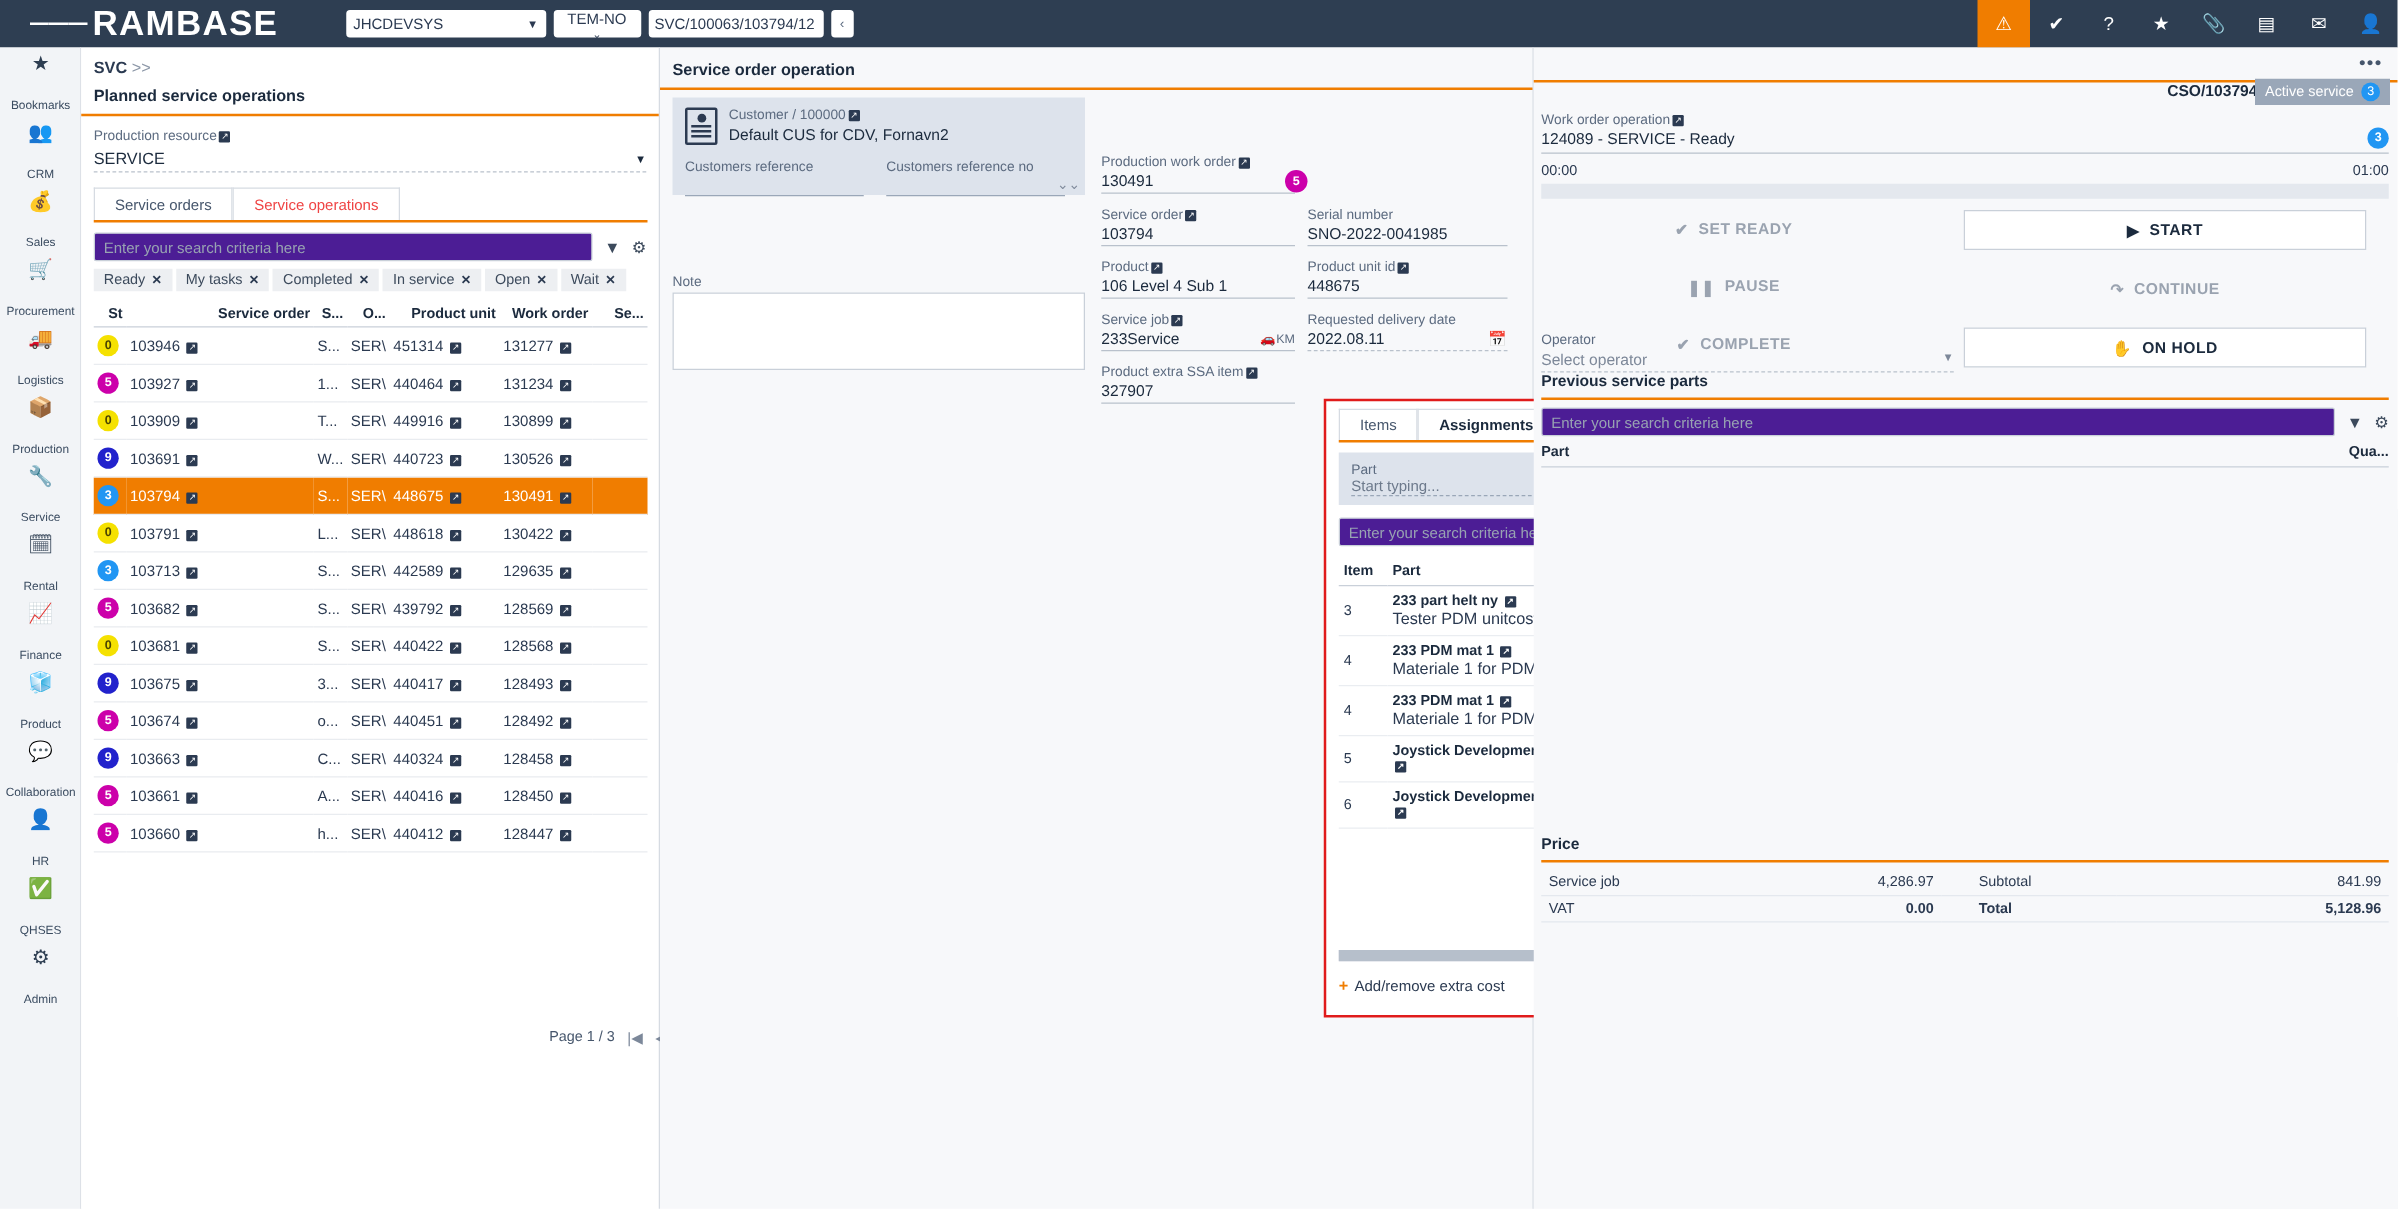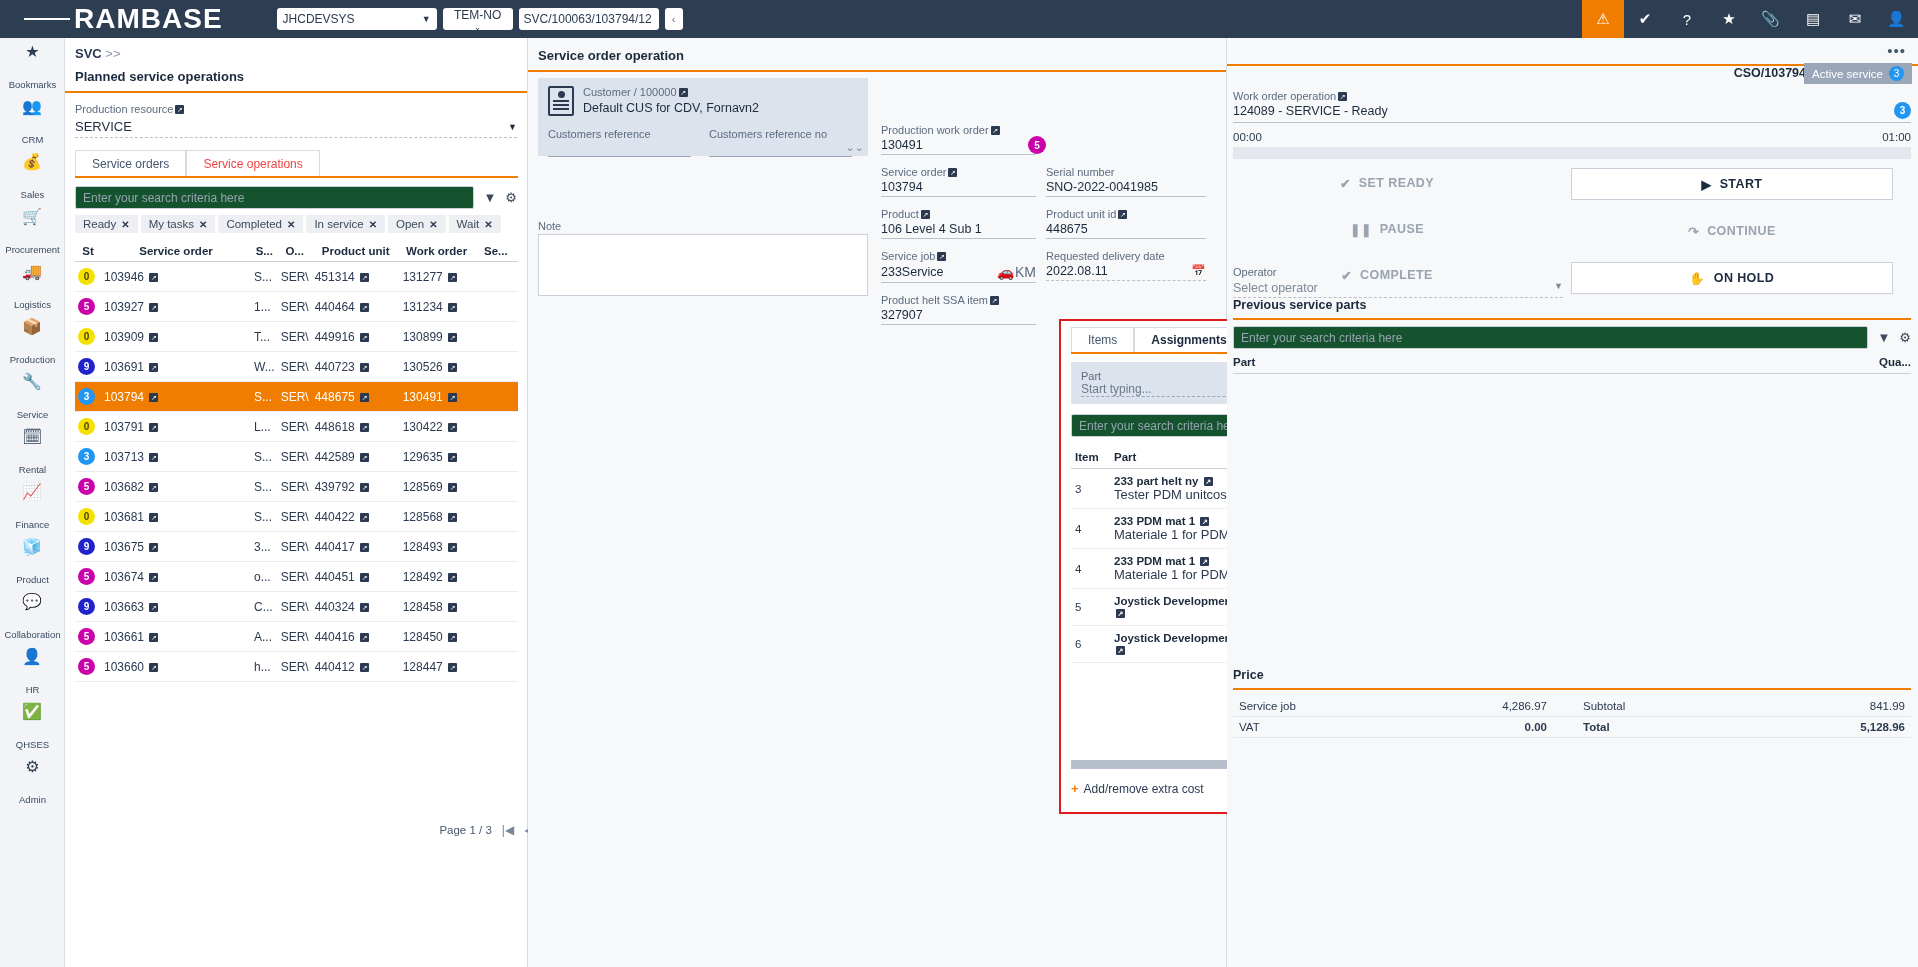--- a/index.html
+++ b/index.html
@@ -39,27 +39,27 @@
   .fieldlbl{ font-size:11px; color:#5c6b80; padding:10px 10px 1px 10px;}
   .extlink{ display:inline-block; width:9px;height:9px;background:#2b3a51;color:#fff;font-size:7px;line-height:9px;
             text-align:center; border-radius:1px; vertical-align:1px; margin-left:2px;}
   .selbox{ margin:0 10px; height:22px; border-bottom:1px dashed #b9c1cc; display:flex; align-items:center; justify-content:space-between;
            font-size:13px; color:#1b2a3d;}
   .tabsrow{ margin:12px 0 0 10px; display:flex; border-bottom:2px solid #f07d00; width:443px;}
   .tab{ padding:6px 16px 5px 16px; font-size:12px; color:#46566c; border:1px solid #d6dbe2; border-bottom:none; background:#fff; cursor:pointer;}
   .tab.active{ font-weight:normal; color:#ef4444; }
   .searchrow{ margin:8px 10px 0 10px; display:flex; align-items:center;}
   .searchinp{ flex:1; height:23px; border:1px solid #c9d0d9; border-radius:2px; padding:0 7px; font-size:12px; color:#98a3b2;
-              display:flex; align-items:center; background:#14532d;}
+              display:flex; align-items:center; background:#4c1d95;}
   .micon{ margin-left:9px; font-size:13px; color:#3c4a5c; cursor:pointer;}
   .chips{ margin:6px 10px 0 10px; display:flex; flex-wrap:wrap; gap:3px;}
   .chip{ background:#edeff2; padding:3px 8px; font-size:11.5px; color:#3c4a5c; display:flex; align-items:center; gap:5px; cursor:pointer;}
   .chip .x{ font-size:10px; font-weight:bold; color:#2b3a51;}
   table.ltab{ width:443px; margin:8px 10px 0 10px; border-collapse:collapse; }
-  table.ltab th{ font-size:11.5px; text-align:center; padding:4px 3px; border-bottom:1px solid #c9d0d9; color:#1b2a3d;}
+  table.ltab th{ font-size:11.5px; text-align:right; padding:4px 3px; border-bottom:1px solid #c9d0d9; color:#1b2a3d;}
   table.ltab td{ font-size:12px; padding:6px 3px; border-bottom:1px solid #e9ecf0; color:#2b3a51;}
   tr.sel td{ background:#f07d00; color:#fff; }
   .stdot{ width:17px;height:17px;border-radius:50%; color:#fff; font-size:10px; font-weight:bold;
           display:flex;align-items:center;justify-content:center;}
   .st0{ background:#f5e100; color:#4a4300;}
   .st5{ background:#cc00aa;}
   .st9{ background:#2222cc;}
   .st3{ background:#2196f3;}
   .pager{ position:absolute; left:65px; top:785px; width:463px; display:flex; justify-content:flex-end; align-items:center;
           gap:10px; padding-right:18px; font-size:11.5px; color:#46566c;}
@@ -505,25 +505,25 @@
       <div class="fv">103794</div>
     </div>
     <div class="colfield">
       <div class="fl"><span>Product</span><span class="extlink">↗</span></div>
       <div class="fv">106 Level 4 Sub 1</div>
     </div>
     <div class="colfield">
       <div class="fl"><span>Service job</span><span class="extlink">↗</span></div>
       <div class="fv" style="display:flex;justify-content:space-between;align-items:center;">
         <span>233Service</span>
-        <span style="font-size:14px;color:#5c6b80;"><span>🚗</span><span>KM</span></span>
+        <span style="font-size:10px;color:#5c6b80;"><span>🚗</span><span>KM</span></span>
       </div>
     </div>
     <div class="colfield">
-      <div class="fl"><span>Product helt SSA item</span><span class="extlink">↗</span></div>
+      <div class="fl"><span>Product extra SSA item</span><span class="extlink">↗</span></div>
       <div class="fv">327907</div>
     </div>
   </div>
   <div style="position:absolute; left:500px; top:98px; width:18px;height:18px;border-radius:50%;background:#cc00aa;color:#fff;
               font-size:10px;display:flex;align-items:center;justify-content:center;font-weight:bold;">5</div>
 
   <div style="position:absolute; left:518px; top:128px; width:160px;">
     <div class="colfield">
       <div class="fl">Serial number</div>
       <div class="fv">SNO-2022-0041985</div>

